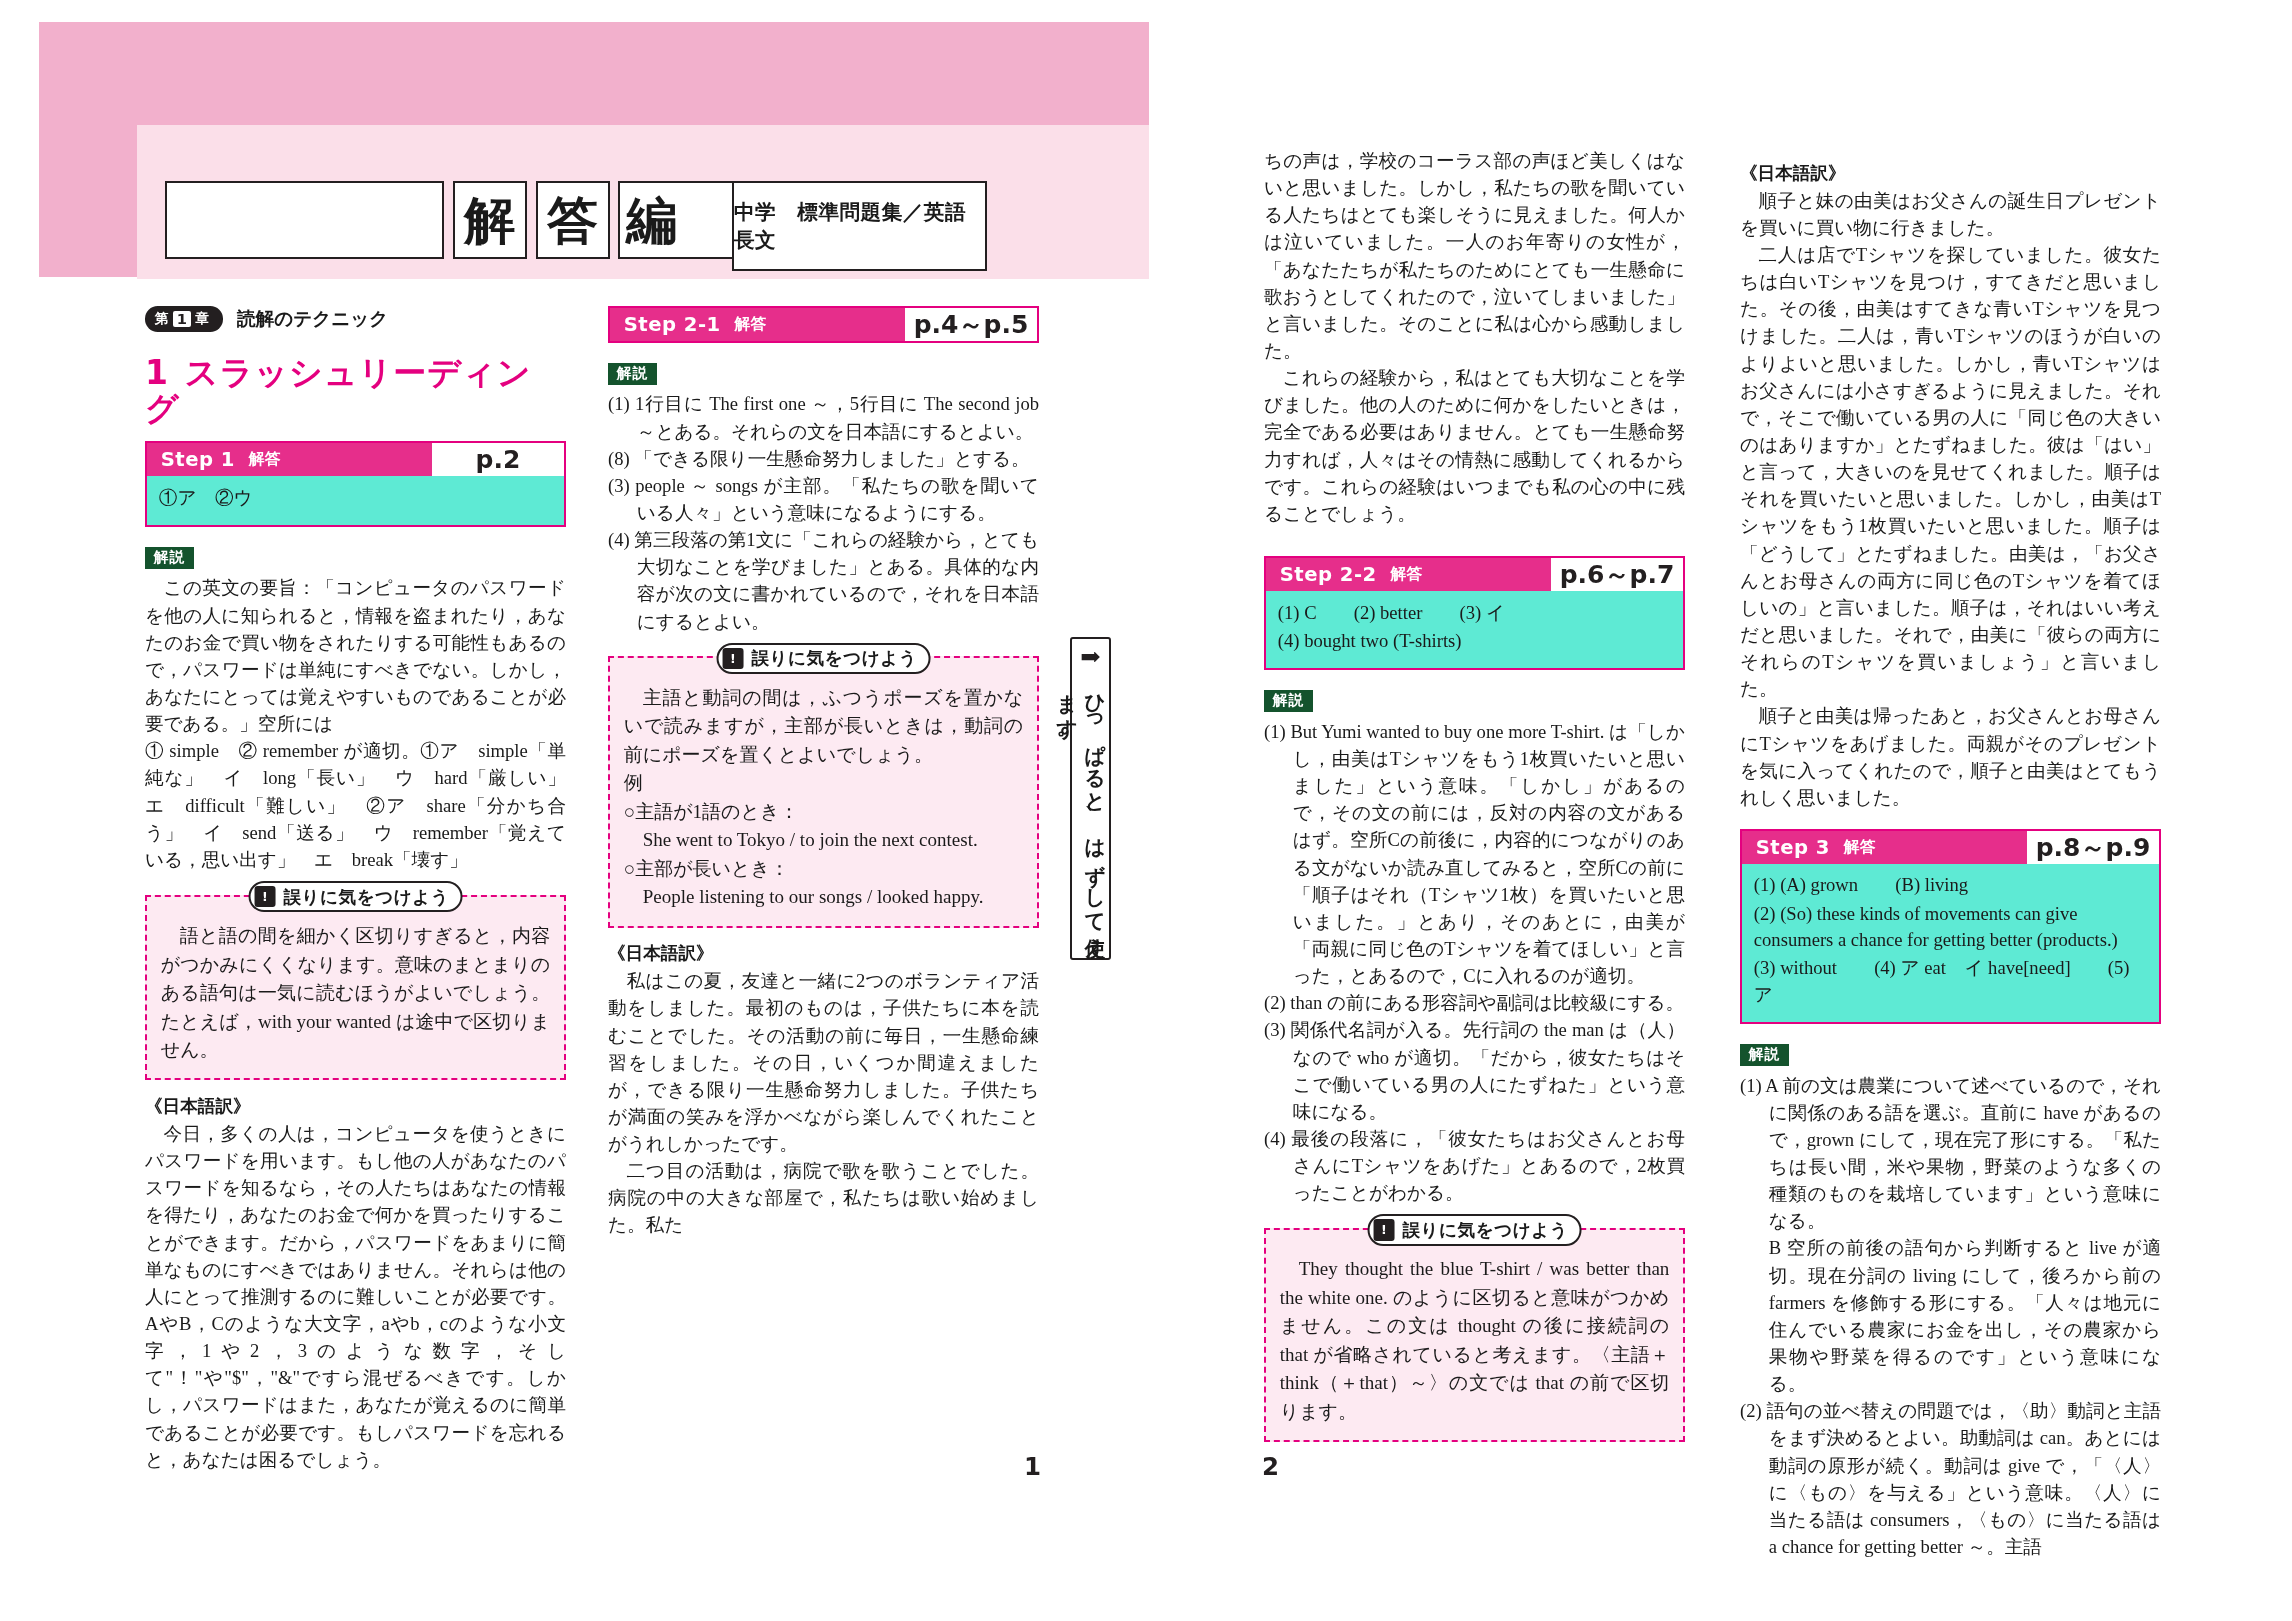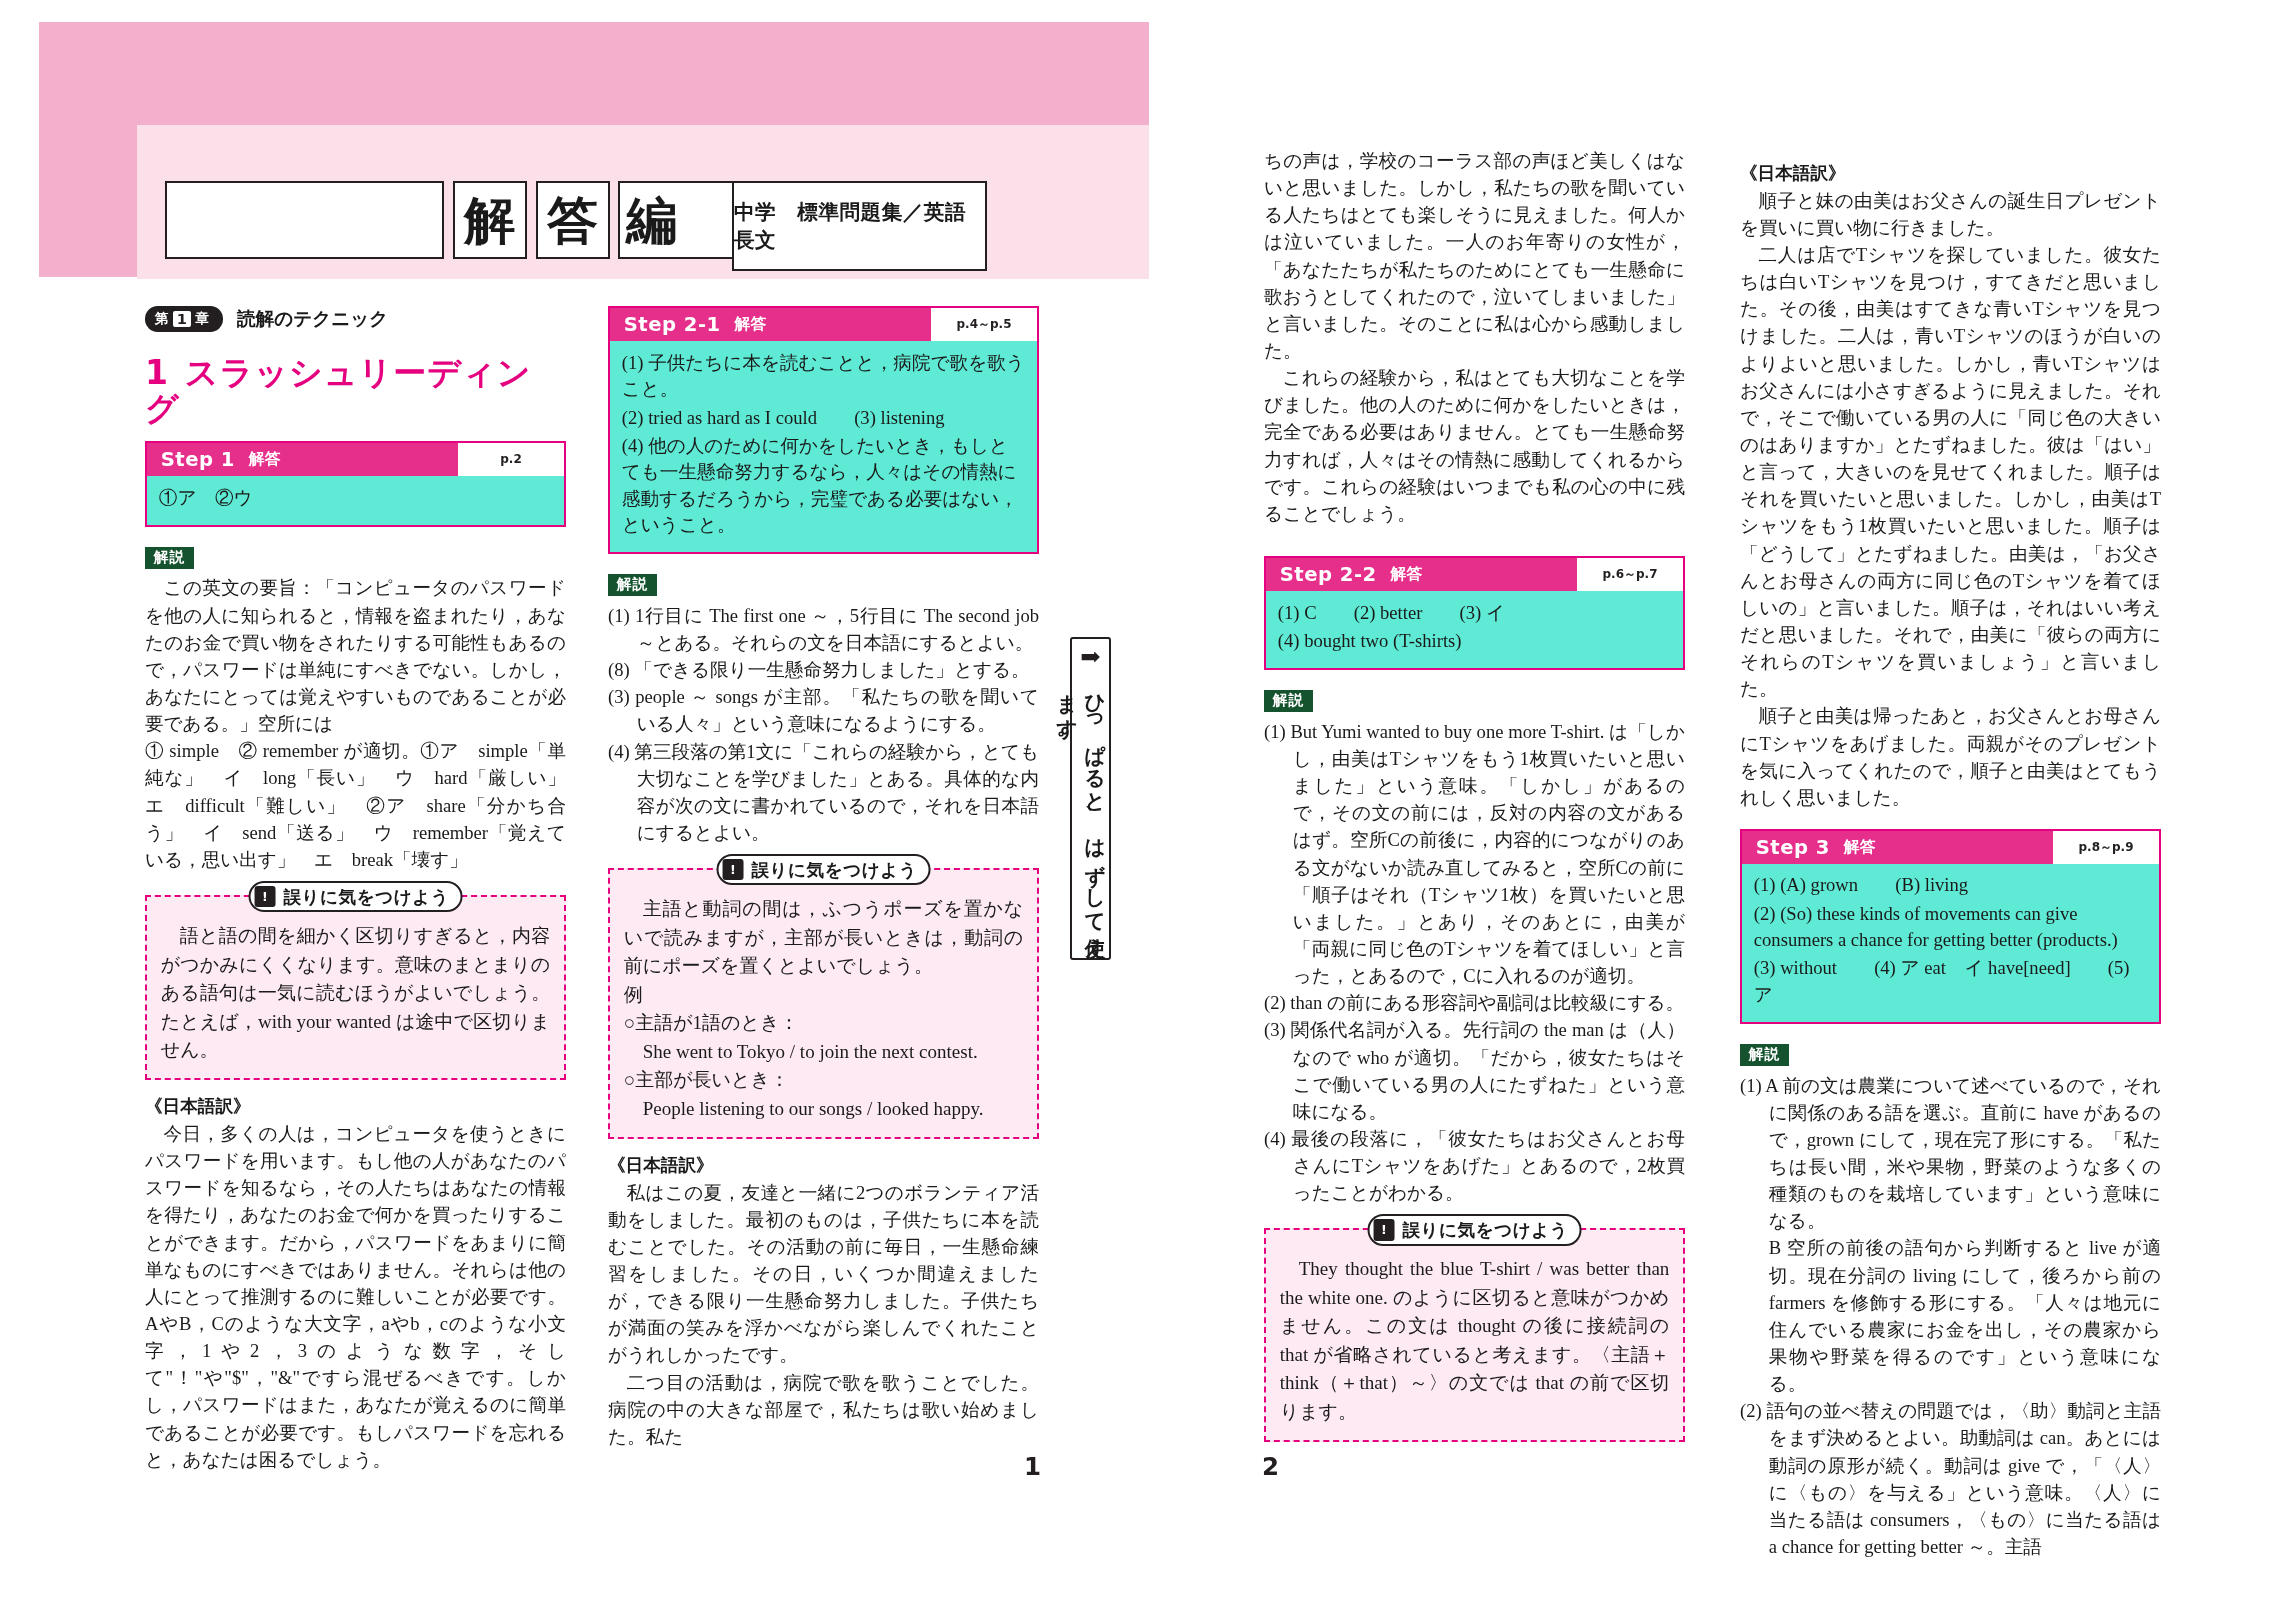--- a/index.html
+++ b/index.html
@@ -94,24 +94,24 @@
   .ans-box{border:2.9px solid #e4007f;box-sizing:border-box;margin-bottom:19.6px;background:#5eead4;}
   .ans-head{display:flex;height:33px;background:#e62e8b;align-items:stretch;}
   .ans-head .lbl{
     flex:1;display:flex;align-items:center;padding-left:13.7px;gap:13.7px;
     color:#fff;
     font-family:"DejaVu Sans","Liberation Sans",sans-serif;
     font-size:19.6px;font-weight:700;letter-spacing:0.5px;
   }
   .ans-head .lbl .jp{font-size:15.7px;}
   .ans-head .pg{
-    width:106px;background:#fff;display:flex;align-items:center;justify-content:center;
+    width:132px;background:#fff;display:flex;align-items:center;justify-content:center;
     color:#231f20;
     font-family:"DejaVu Sans","Liberation Sans",sans-serif;
-    font-size:12px;font-weight:700;
+    font-size:25px;font-weight:700;
   }
   .ans-body{padding:8.8px 11.8px 11.8px 11.8px;}
   .ans-body p{margin:0 0 2px 0;font-size:18.6px;line-height:1.42;}
 
   
   .kaisetsu-tag{
     display:inline-block;background:#14532d;color:#fff;
     padding:1px 8.8px 2px 8.8px;margin:0 0 5.9px 0;
     font-family:"DejaVu Sans","Liberation Sans",sans-serif;
     font-size:14.7px;font-weight:700;letter-spacing:1px;
@@ -250,25 +250,20 @@
   <div class="col" id="col2">
 
     <div class="ans-box">
       <div class="ans-head">
         <div class="lbl">
           <span>Step 2-1</span>
           <span class="jp">解答</span>
         </div>
         <div class="pg">p.4～p.5</div>
       </div>
-      <div class="ans-body">
-        <p>(1) 子供たちに本を読むことと，病院で歌を歌うこと。</p>
-        <p>(2) tried as hard as I could　　(3) listening</p>
-        <p>(4) 他の人のために何かをしたいとき，もしとても一生懸命努力するなら，人々はその情熱に感動するだろうから，完璧である必要はない，ということ。</p>
-      </div>
     </div>
 
     <span class="kaisetsu-tag">解説</span>
     <div class="body-text">
       <p class="hang">(1) 1行目に The first one ～，5行目に The second job ～とある。それらの文を日本語にするとよい。</p>
       <p class="hang">(8) 「できる限り一生懸命努力しました」とする。</p>
       <p class="hang">(3) people ～ songs が主部。「私たちの歌を聞いている人々」という意味になるようにする。</p>
       <p class="hang">(4) 第三段落の第1文に「これらの経験から，とても大切なことを学びました」とある。具体的な内容が次の文に書かれているので，それを日本語にするとよい。</p>
     </div>
 

